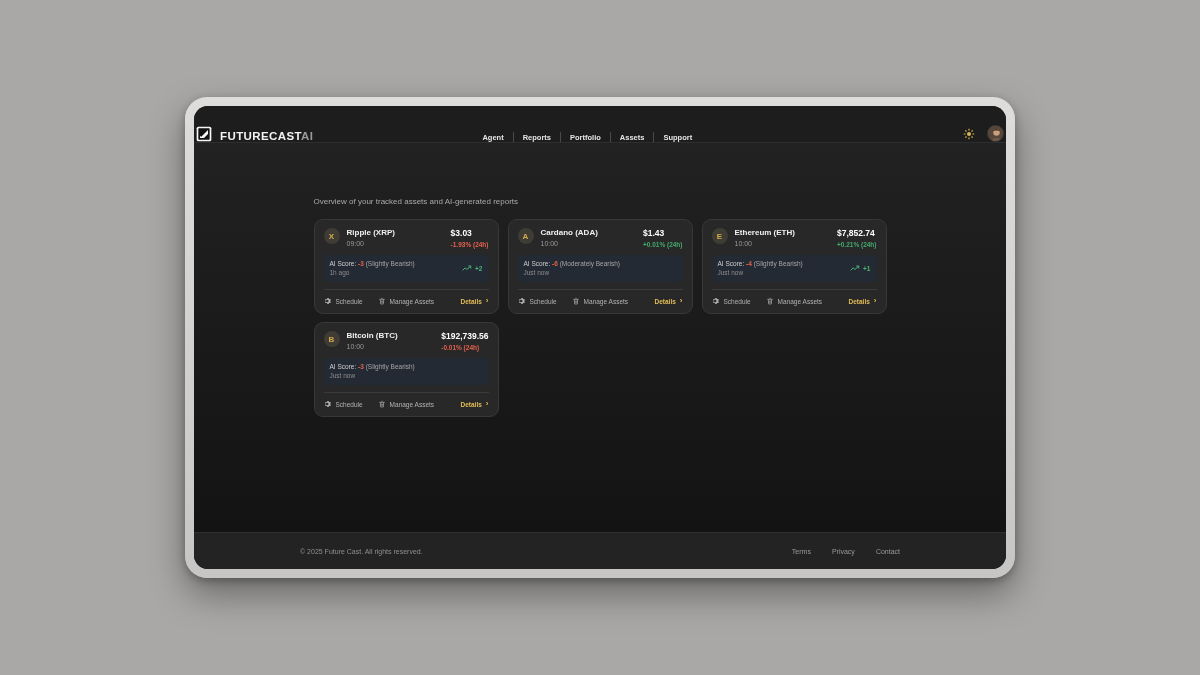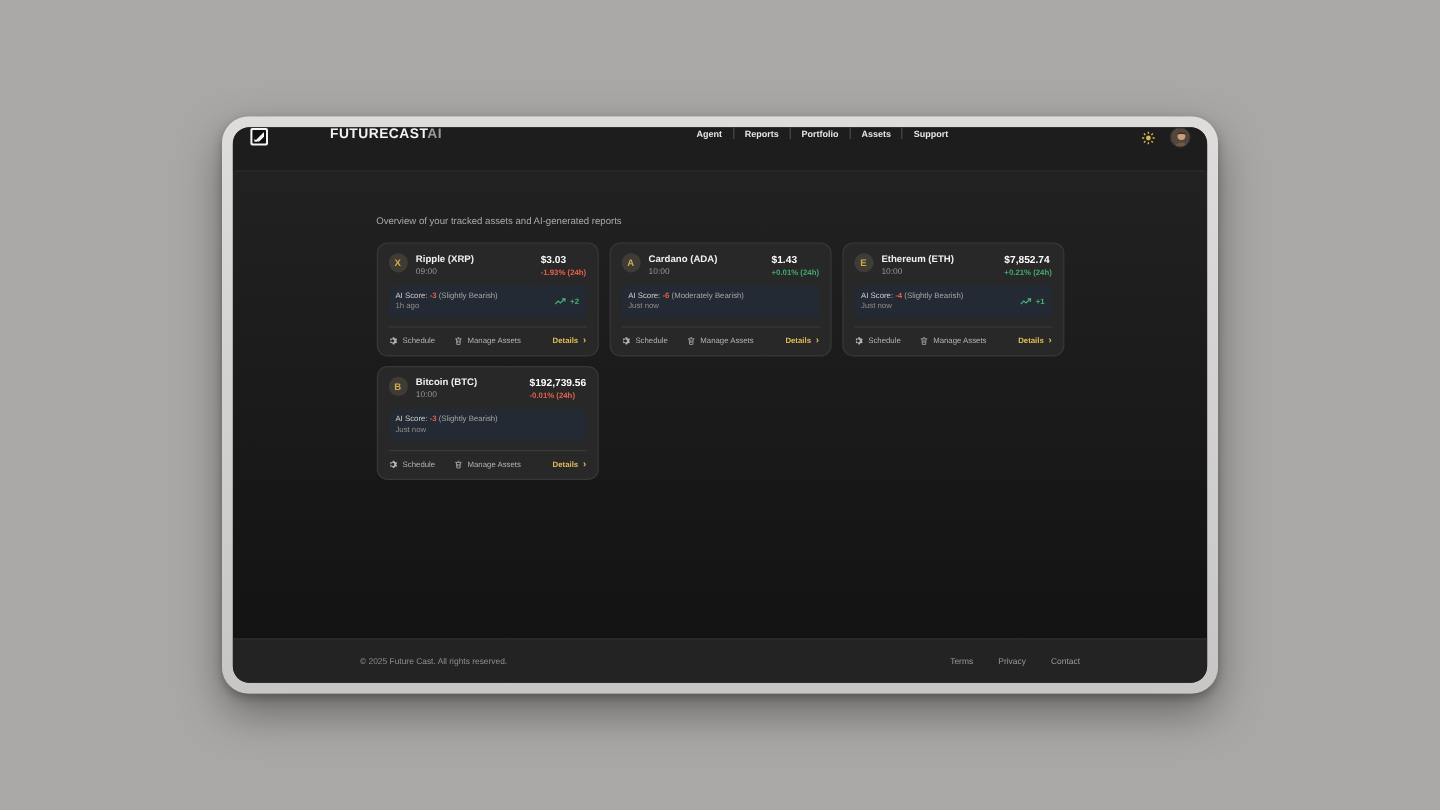--- a/index.html
+++ b/index.html
@@ -18,21 +18,21 @@
   }
   .app {
     width:100%; height:100%; border-radius:14px; overflow:hidden;
     background:linear-gradient(180deg,#232323 0%,#1b1b1b 45%,#121212 100%);
     display:flex; flex-direction:column;
   }
   
   .topbar {
     height:37px; flex:0 0 37px; background:#1d1d1d;
     border-bottom:1px solid #2e2e2e;
-    display:flex; align-items:flex-start; padding:0 14px;gap:43px;
+    display:flex; align-items:flex-end; padding:0 2px;
   }
   .logo-box { width:16px; height:16px; margin-right:8px; display:block; }
   .brand { font-size:11.5px; font-weight:bold; letter-spacing:.4px; color:#f2f2f2; white-space:nowrap; }
   .brand .suffix { color:#9a9a9a; }
   .nav { display:flex; align-items:center; margin-left:160px; }
   .nav a {
     color:#e6e6e6; font-size:7.5px; font-weight:bold; text-decoration:none;
     padding:0 9px; white-space:nowrap; cursor:pointer;
   }
   .nav .sep { width:1px; height:10px; background:#4a4a4a; }
@@ -40,21 +40,21 @@
   .theme-btn { width:14px; height:14px; cursor:pointer; display:flex; align-items:center; justify-content:center; }
   .avatar {
     width:17px; height:17px; border-radius:50%; overflow:hidden; cursor:pointer;
     background:radial-gradient(circle at 50% 38%, #caa27c 0 32%, #6e5138 33% 60%, #49382a 61%);
     border:1px solid #3a3a3a;
   }
   
   .content { flex:1 1 auto; position:relative; }
   .container { width:573px; margin:0 auto; padding-top:33px; }
   h1.page-title { color:#fbfbfb; font-size:15px; letter-spacing:.2px; }
-  .page-subtitle { color:#a9a9a9; font-size:8px; margin-top:4px; }
+  .page-subtitle { color:#a9a9a9; font-size:8px; margin-top:21px; }
   
   .grid {
     margin-top:13px;
     display:grid; grid-template-columns:repeat(3,185px); gap:8px 9px;
   }
   .card {
     width:185px; height:95px; background:#282828;
     border:1px solid #383838; border-radius:9px;
     padding:8px 9px; display:flex; flex-direction:column;
   }

